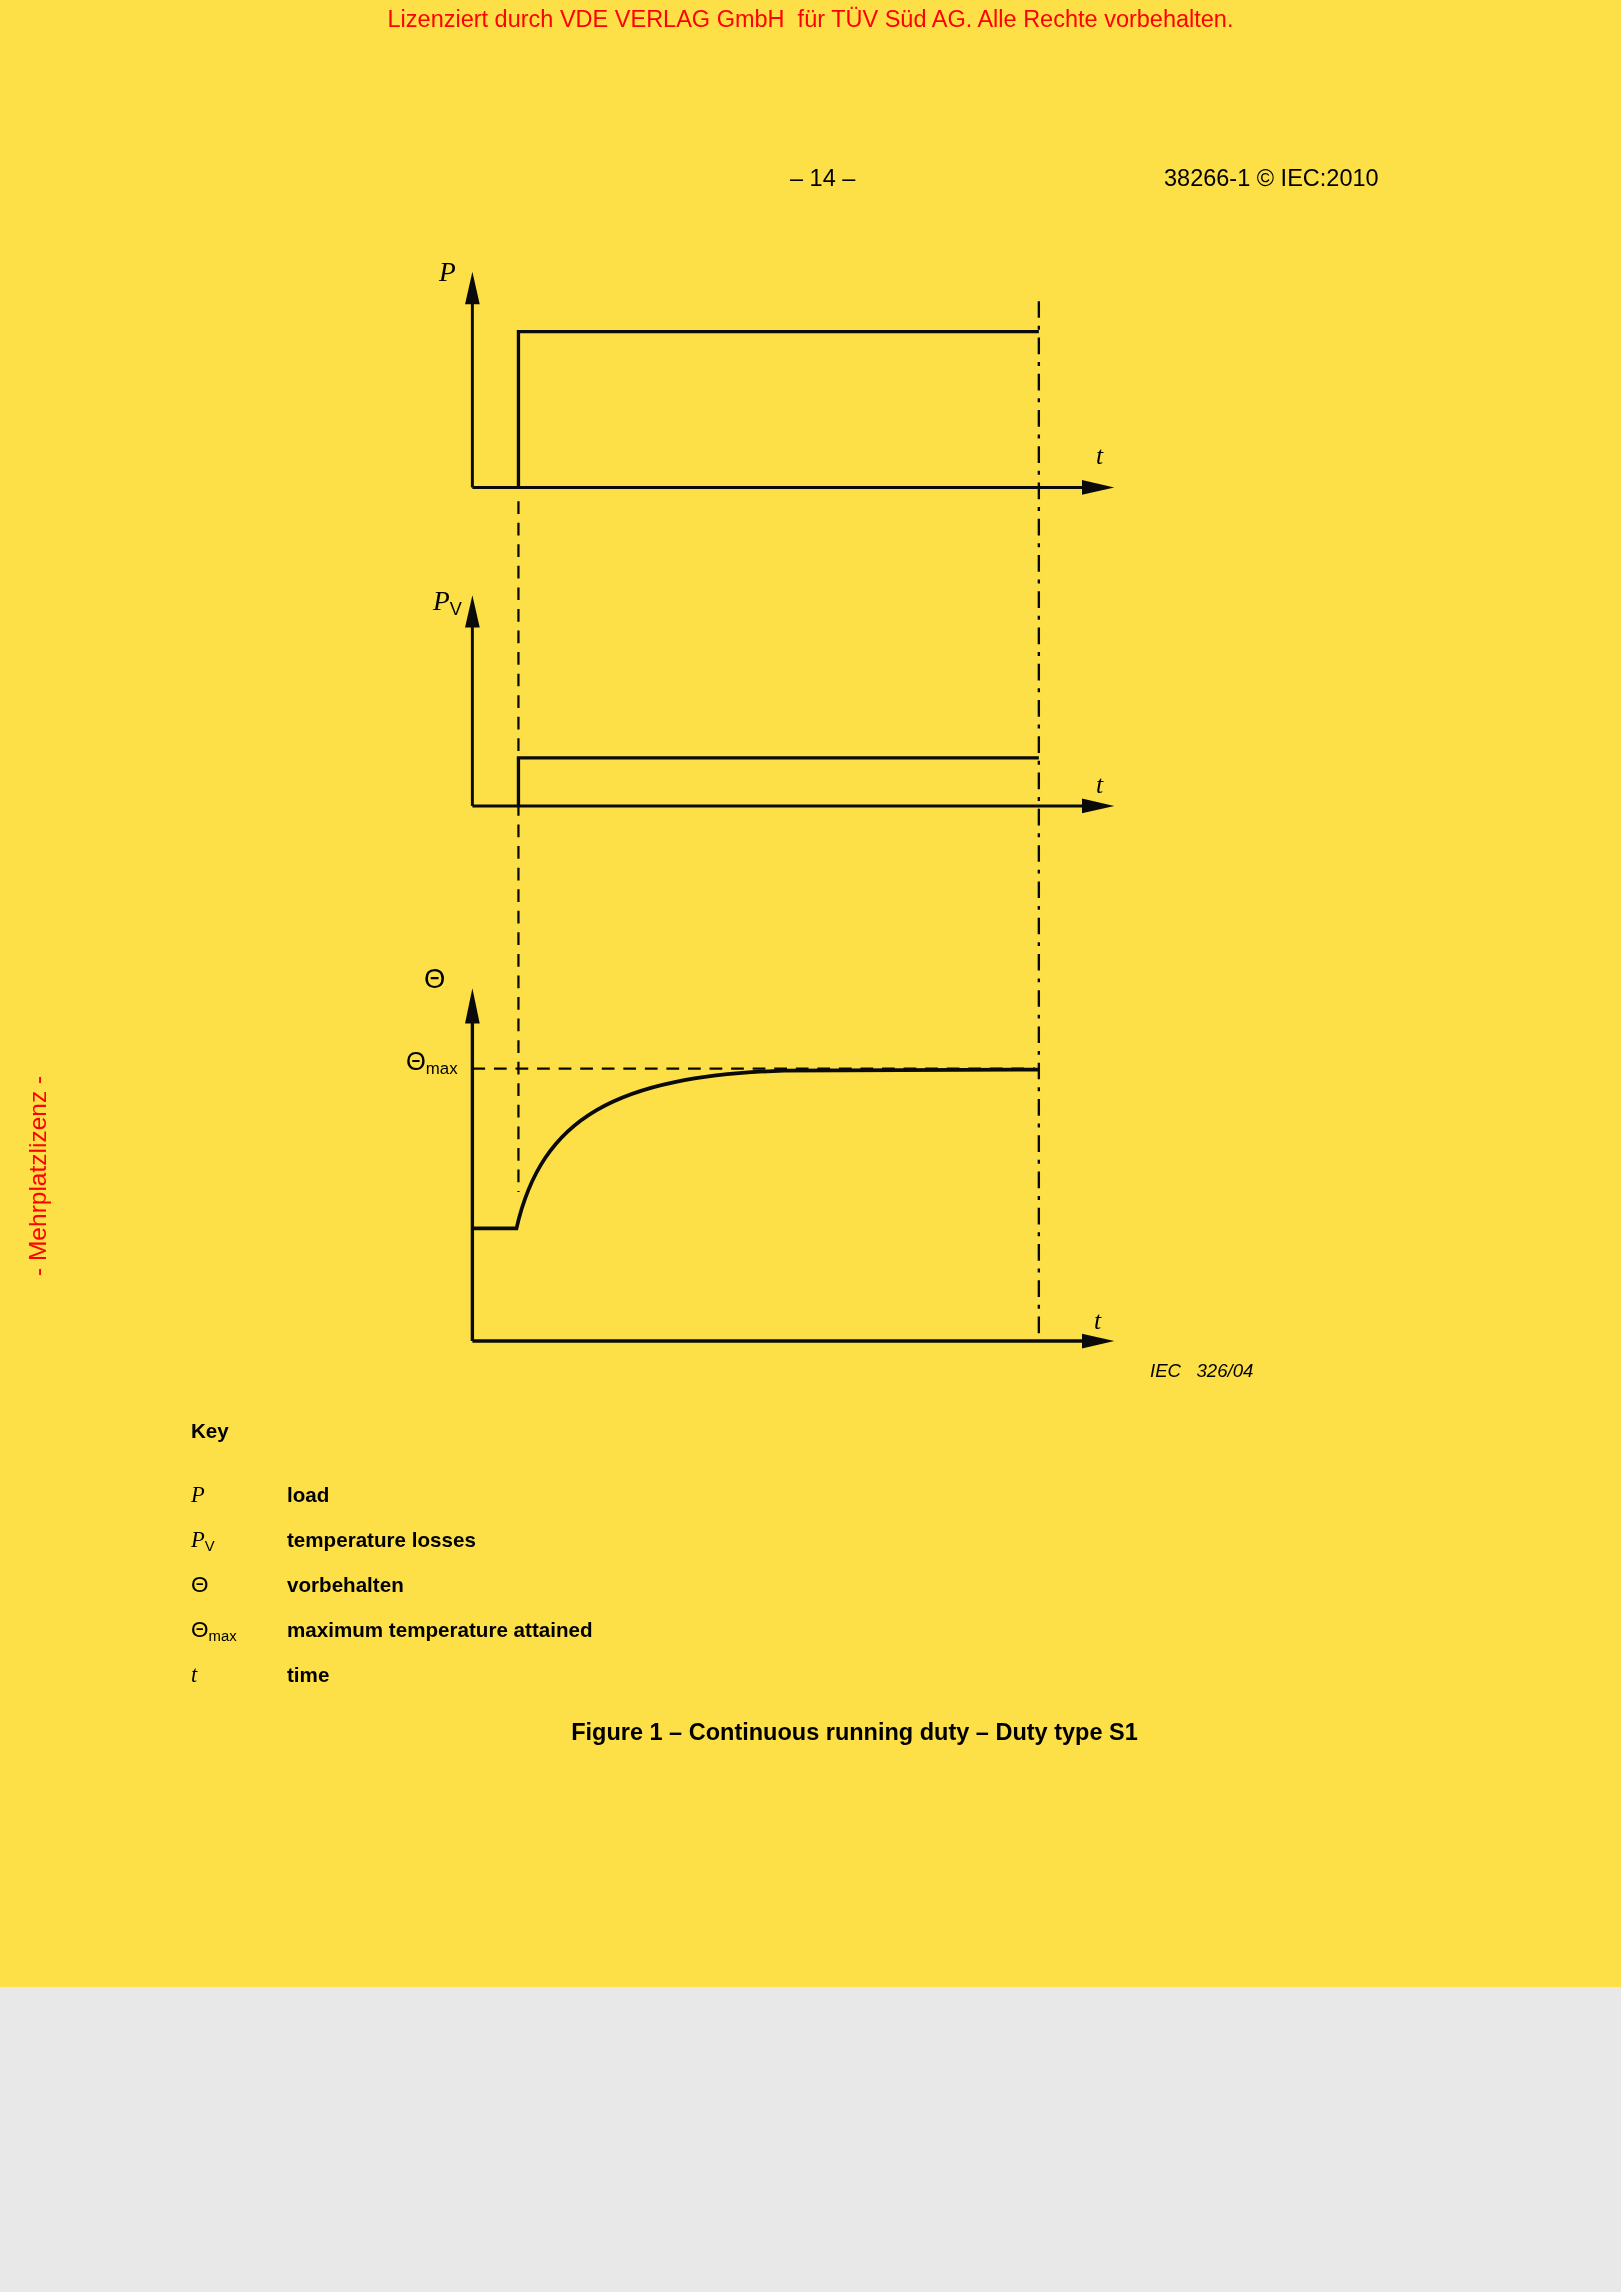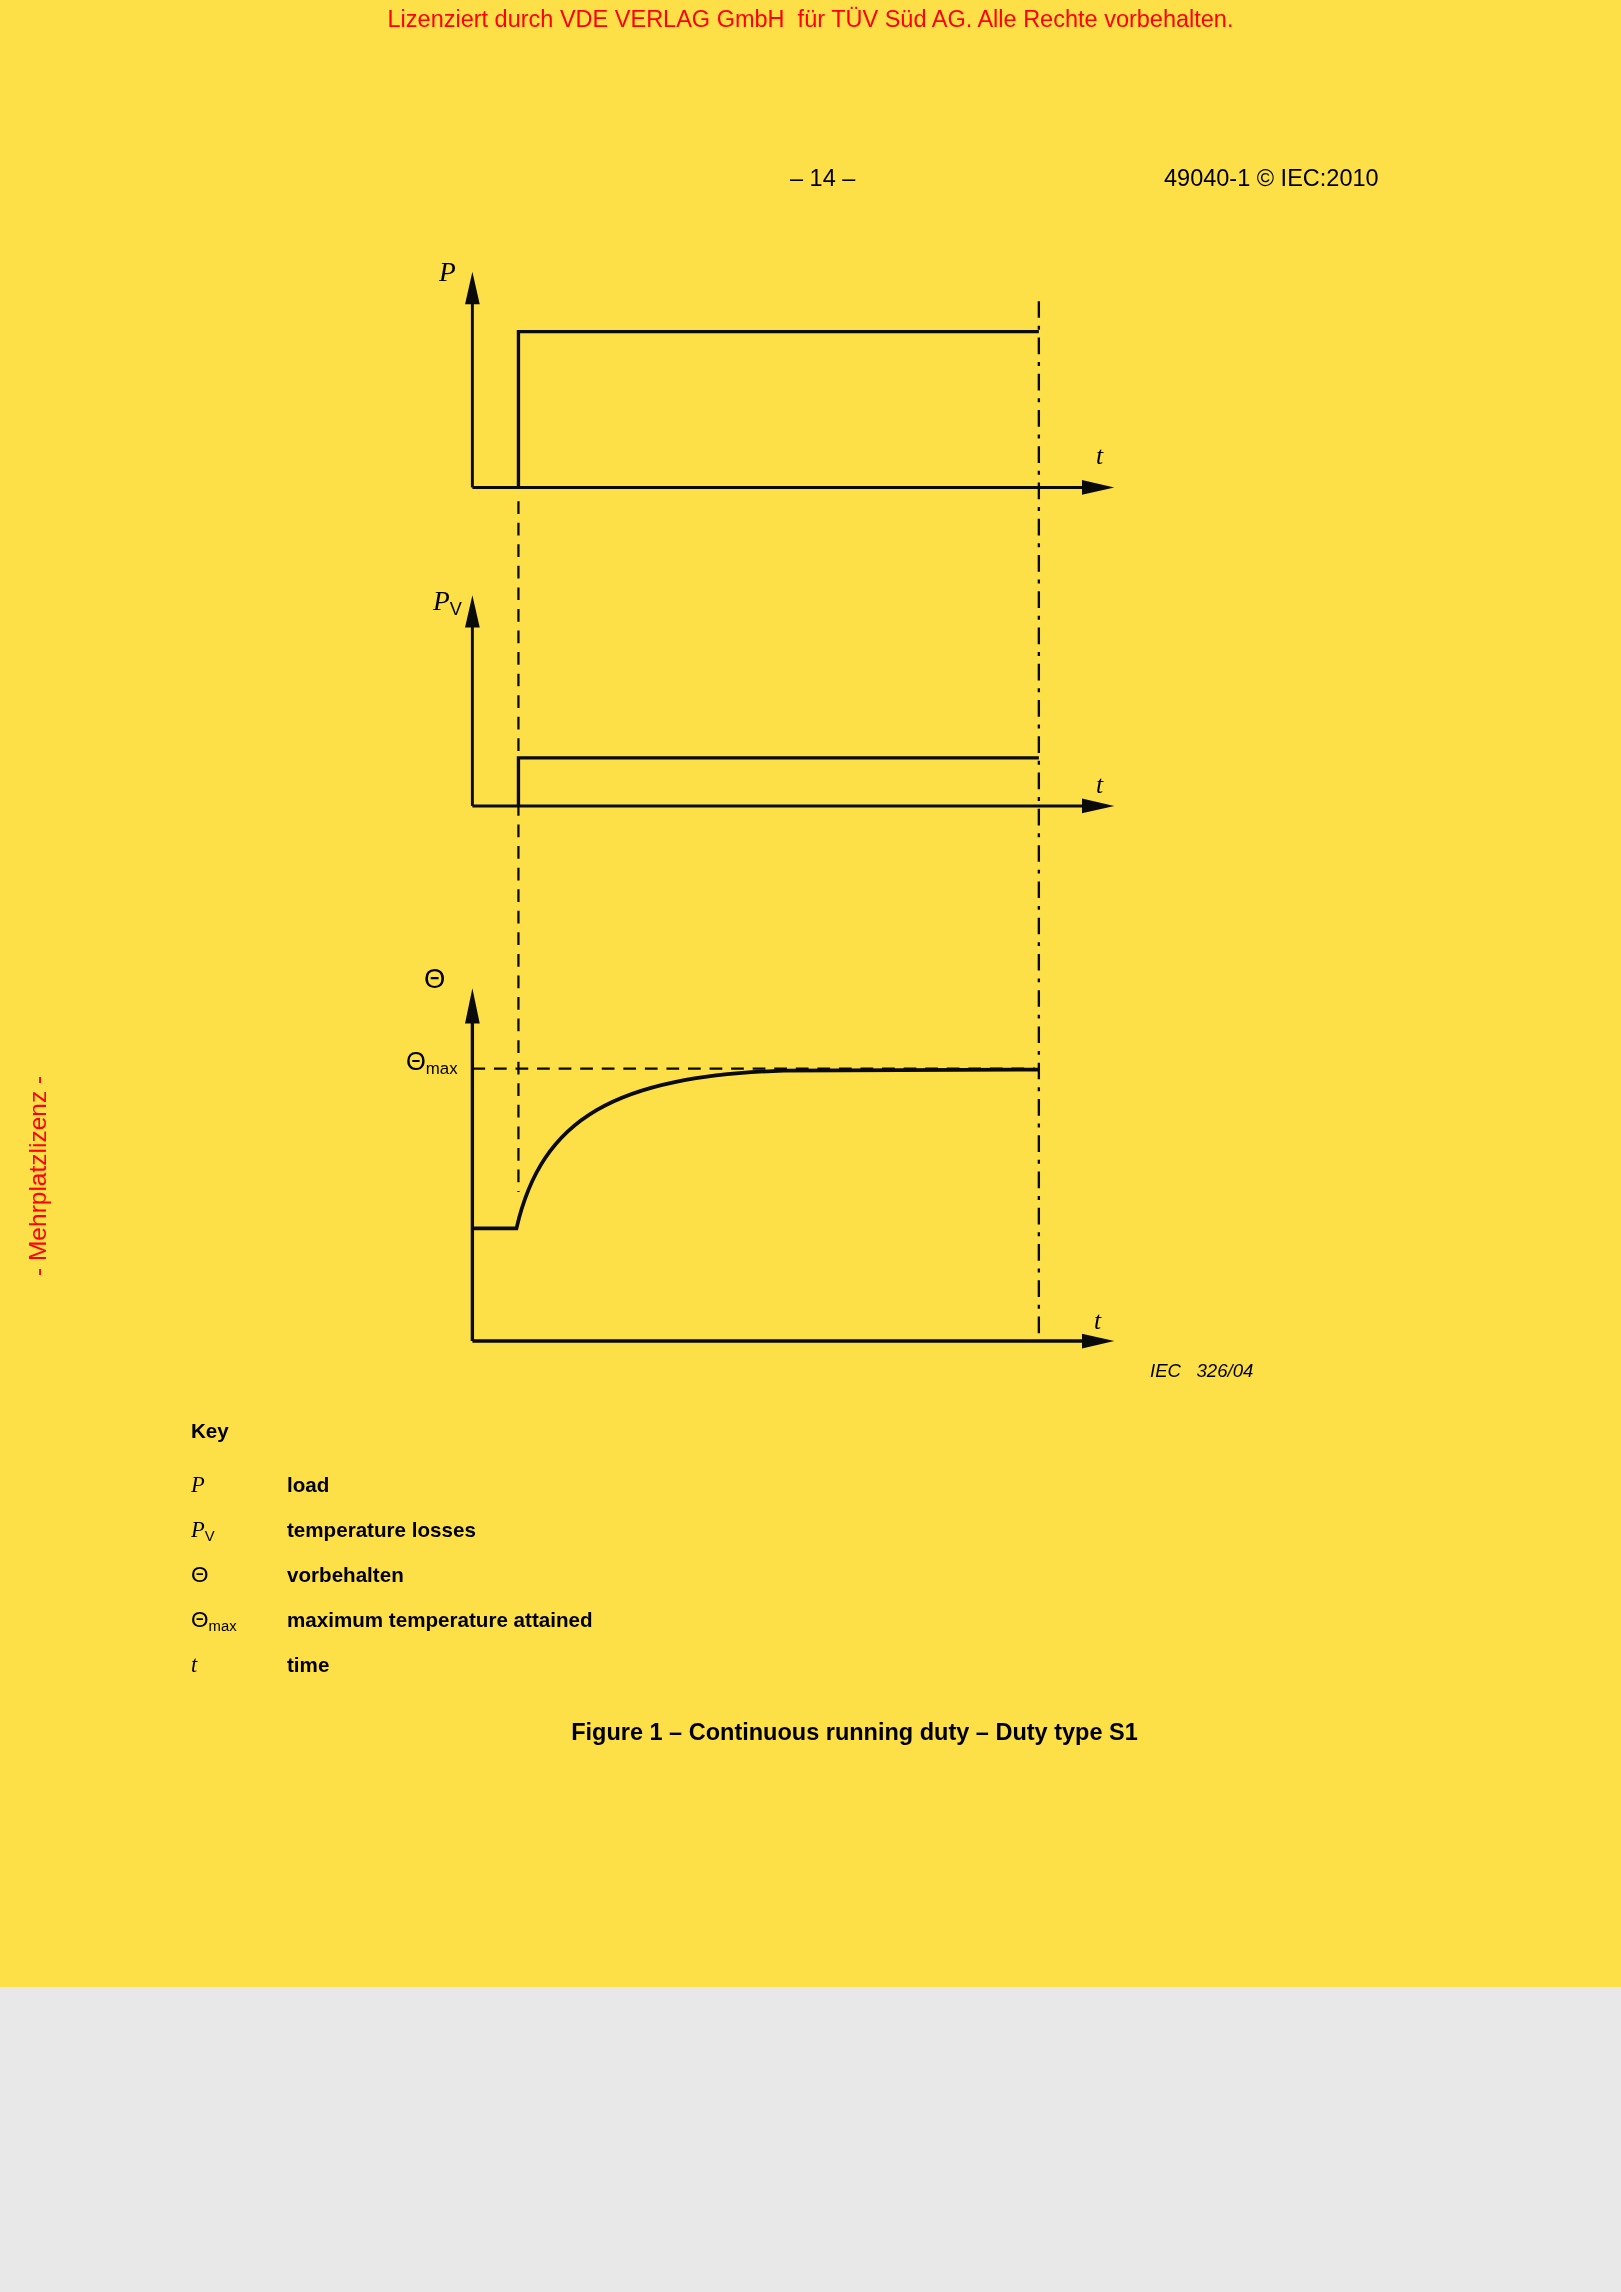--- a/index.html
+++ b/index.html
@@ -37,41 +37,41 @@
   #p-label{top:257px;left:439px;}
   #pv-label{top:585px;left:433px;}
   #theta-label{top:963px;left:424px;font-size:27.4px;}
   #theta-max-label{top:1047px;left:406px;font-size:25.5px;}
   #t-label-1{top:441px;left:1096px;}
   #t-label-2{top:770px;left:1096px;}
   #t-label-3{top:1306px;left:1094px;}
   #iec-note{top:1360px;left:1115px;font-size:18.6px;font-style:italic;margin-left:35px;}
 
   #key-block{top:1419px;left:191px;font-size:20.6px;}
-  #key-heading{font-weight:bold;margin-bottom:29px;font-size:20.6px;}
+  #key-heading{font-weight:bold;margin-bottom:39px;font-size:20.6px;}
   .key-row{display:flex;align-items:baseline;height:45px;}
   .key-sym{width:96px;font-size:22.5px;}
   .key-desc{font-size:20.6px;font-weight:bold;}
 
   #figure-caption{
     top:1719px;left:0;width:100%;
     text-align:center;font-weight:bold;font-size:23.5px;margin-left:44px;
   }
 </style>
 </head>
 <body>
 
 <div id="page">
 
   <div id="license-notice" class="abs red pre">Lizenziert durch VDE VERLAG GmbH  für TÜV Süd AG. Alle Rechte vorbehalten.</div>
 
   <div id="watermark" class="abs red">- Mehrplatzlizenz -</div>
 
   <div id="page-number" class="abs">– 14 –</div>
-  <div id="doc-ref" class="abs">49040-1 © IEC:2010</div>
+  <div id="doc-ref" class="abs">38266-1 © IEC:2010</div>
 
   <svg id="figure-svg" class="abs" width="1621" height="2293" viewBox="0 0 1654 2339" fill="none" stroke="#0a0a0a" stroke-linecap="butt" stroke-linejoin="miter">
 
     <path d="M529,511 V1216" stroke-width="2.3" stroke-dasharray="13 9"></path>
     <path d="M1060,307 V1368" stroke-width="2.4" stroke-dasharray="17 8 4 8"></path>
 
     <g>
       <path d="M482,497 V308" stroke-width="3"></path>
       <polygon points="474.5,310 489.5,310 482,277" fill="#0a0a0a" stroke="none"></polygon>
       <path d="M482,497 H1106" stroke-width="3"></path>

